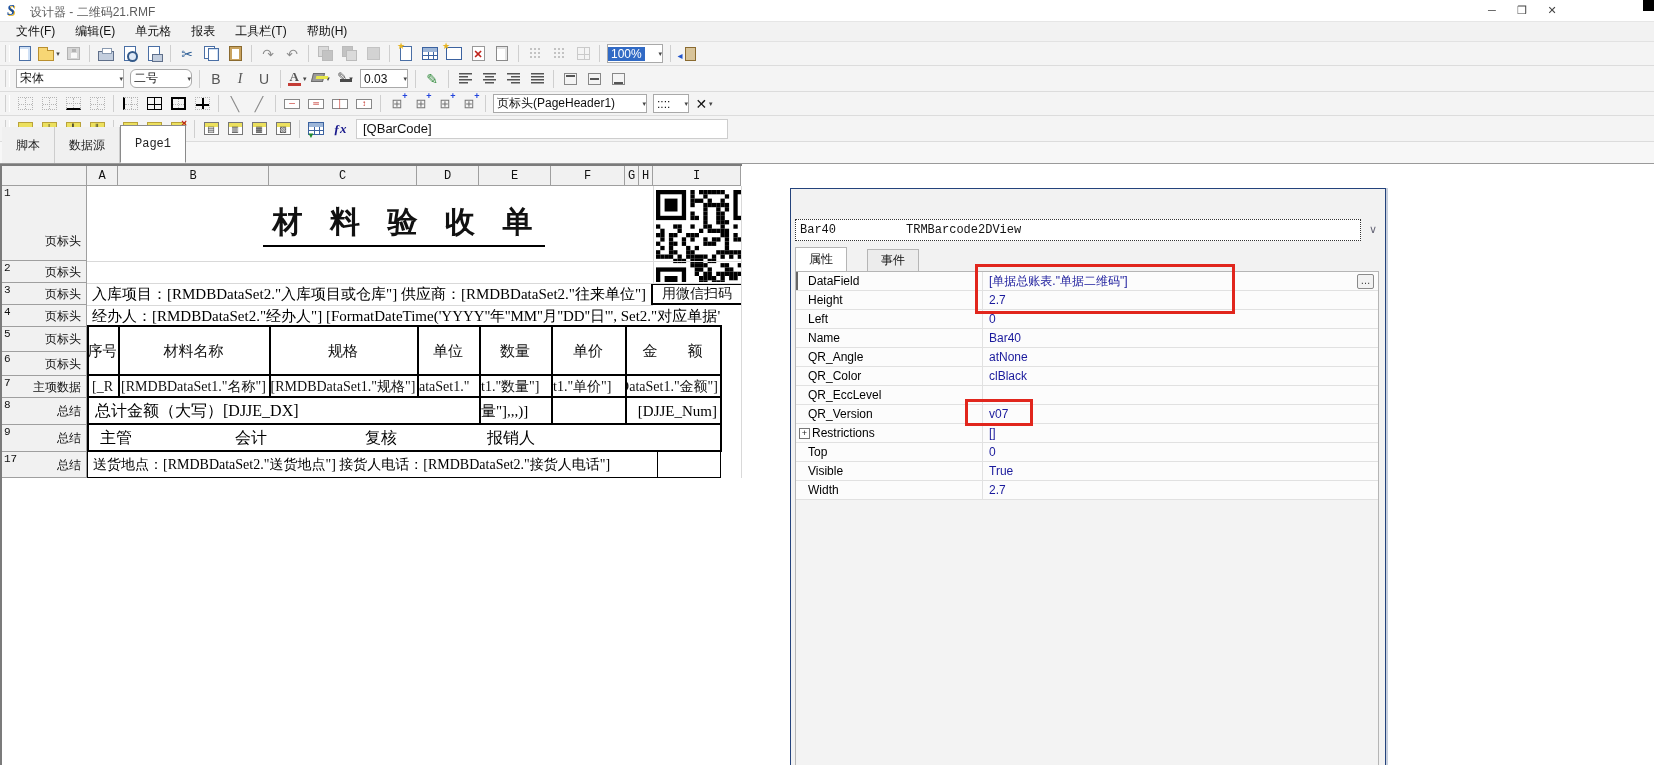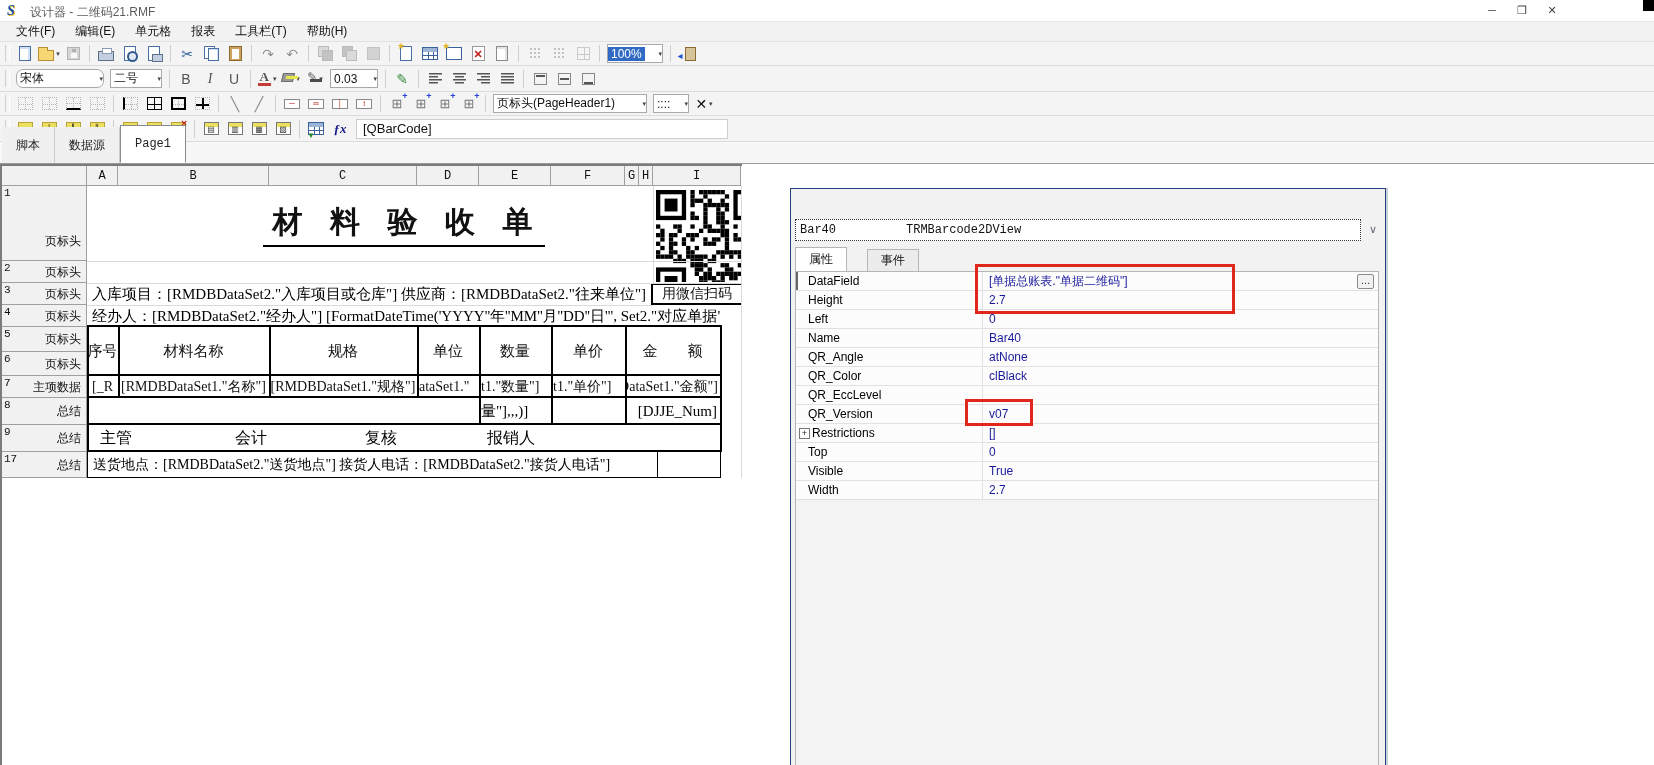--- a/index.html
+++ b/index.html
@@ -250,25 +250,25 @@
       <span class="val sel">100%</span>
       <span class="caret">▾</span>
     </span>
     <span class="tsep"></span>
     <span class="tbtn">
       <span class="icon ic-door"></span>
     </span>
   </div>
 <div class="tbar" id="tb2">
     <span class="grip"></span>
-    <span class="combo" style="width: 88px; border-radius: 7px;">
+    <span class="combo" style="width: 108px;">
       <span class="val">宋体</span>
       <span class="caret">▾</span>
     </span>
-    <span class="combo" style="width: 52px;">
+    <span class="combo" style="width: 62px; border-radius: 6px;">
       <span class="val">二号</span>
       <span class="caret">▾</span>
     </span>
     <span class="tsep"></span>
     <span class="tbtn">
       <span class="icon glyph" style="color: rgb(85, 85, 85);">B</span>
     </span>
     <span class="tbtn">
       <span class="icon glyph" style="color: rgb(85, 85, 85); font-style: italic; font-family: &quot;Liberation Serif&quot;, serif;">I</span>
     </span>
@@ -677,20 +677,21 @@
         <rect x="77.39999999999999" y="0" width="30.099999999999998" height="30.099999999999998"></rect>
         <rect fill="#fff" x="81.7" y="4.3" width="21.5" height="21.5"></rect>
         <rect x="86" y="8.6" width="12.899999999999999" height="12.899999999999999"></rect>
         <rect x="0" y="77.39999999999999" width="30.099999999999998" height="30.099999999999998"></rect>
         <rect fill="#fff" x="4.3" y="81.7" width="21.5" height="21.5"></rect>
         <rect x="8.6" y="86" width="12.899999999999999" height="12.899999999999999"></rect>
       </svg></div>
   <div class="capbox">用微信扫码</div>
   <div class="ov" style="left:90px;top:117px;width:558px;height:22px">入库项目：[RMDBDataSet2."入库项目或仓库"]  供应商：[RMDBDataSet2."往来单位"]    [RMD</div>
   <div class="ov" style="left:90px;top:139px;width:628px;height:22px">经办人：[RMDBDataSet2."经办人"]   [FormatDateTime('YYYY''年''MM''月''DD''日''',  Set2."对应单据"]号</div>
+  <div class="ov" style="left:93px;top:232px;width:380px;height:27px;font-size:16px">总计金额（大写）[DJJE_DX]</div>
   <div class="ov" style="left:479px;top:232px;width:68px;height:27px">量"],,,)]</div>
   <div class="ov" style="left:623px;top:232px;width:92px;height:27px;justify-content:flex-end">[DJJE_Num]</div>
   <div class="ov" style="left:98px;top:259px;width:620px;height:27px;font-size:16px">
     <span style="position:absolute;left:0">主管</span>
     <span style="position:absolute;left:135px">会计</span>
     <span style="position:absolute;left:265px">复核</span>
     <span style="position:absolute;left:387px">报销人</span>
   </div>
   <div class="ov" style="left:91px;top:287px;width:560px;height:24px;font-size:14px">送货地点：[RMDBDataSet2."送货地点"]        接货人电话：[RMDBDataSet2."接货人电话"]</div>
 <div class="chead" style="left: 0px; width: 85px;"></div>

